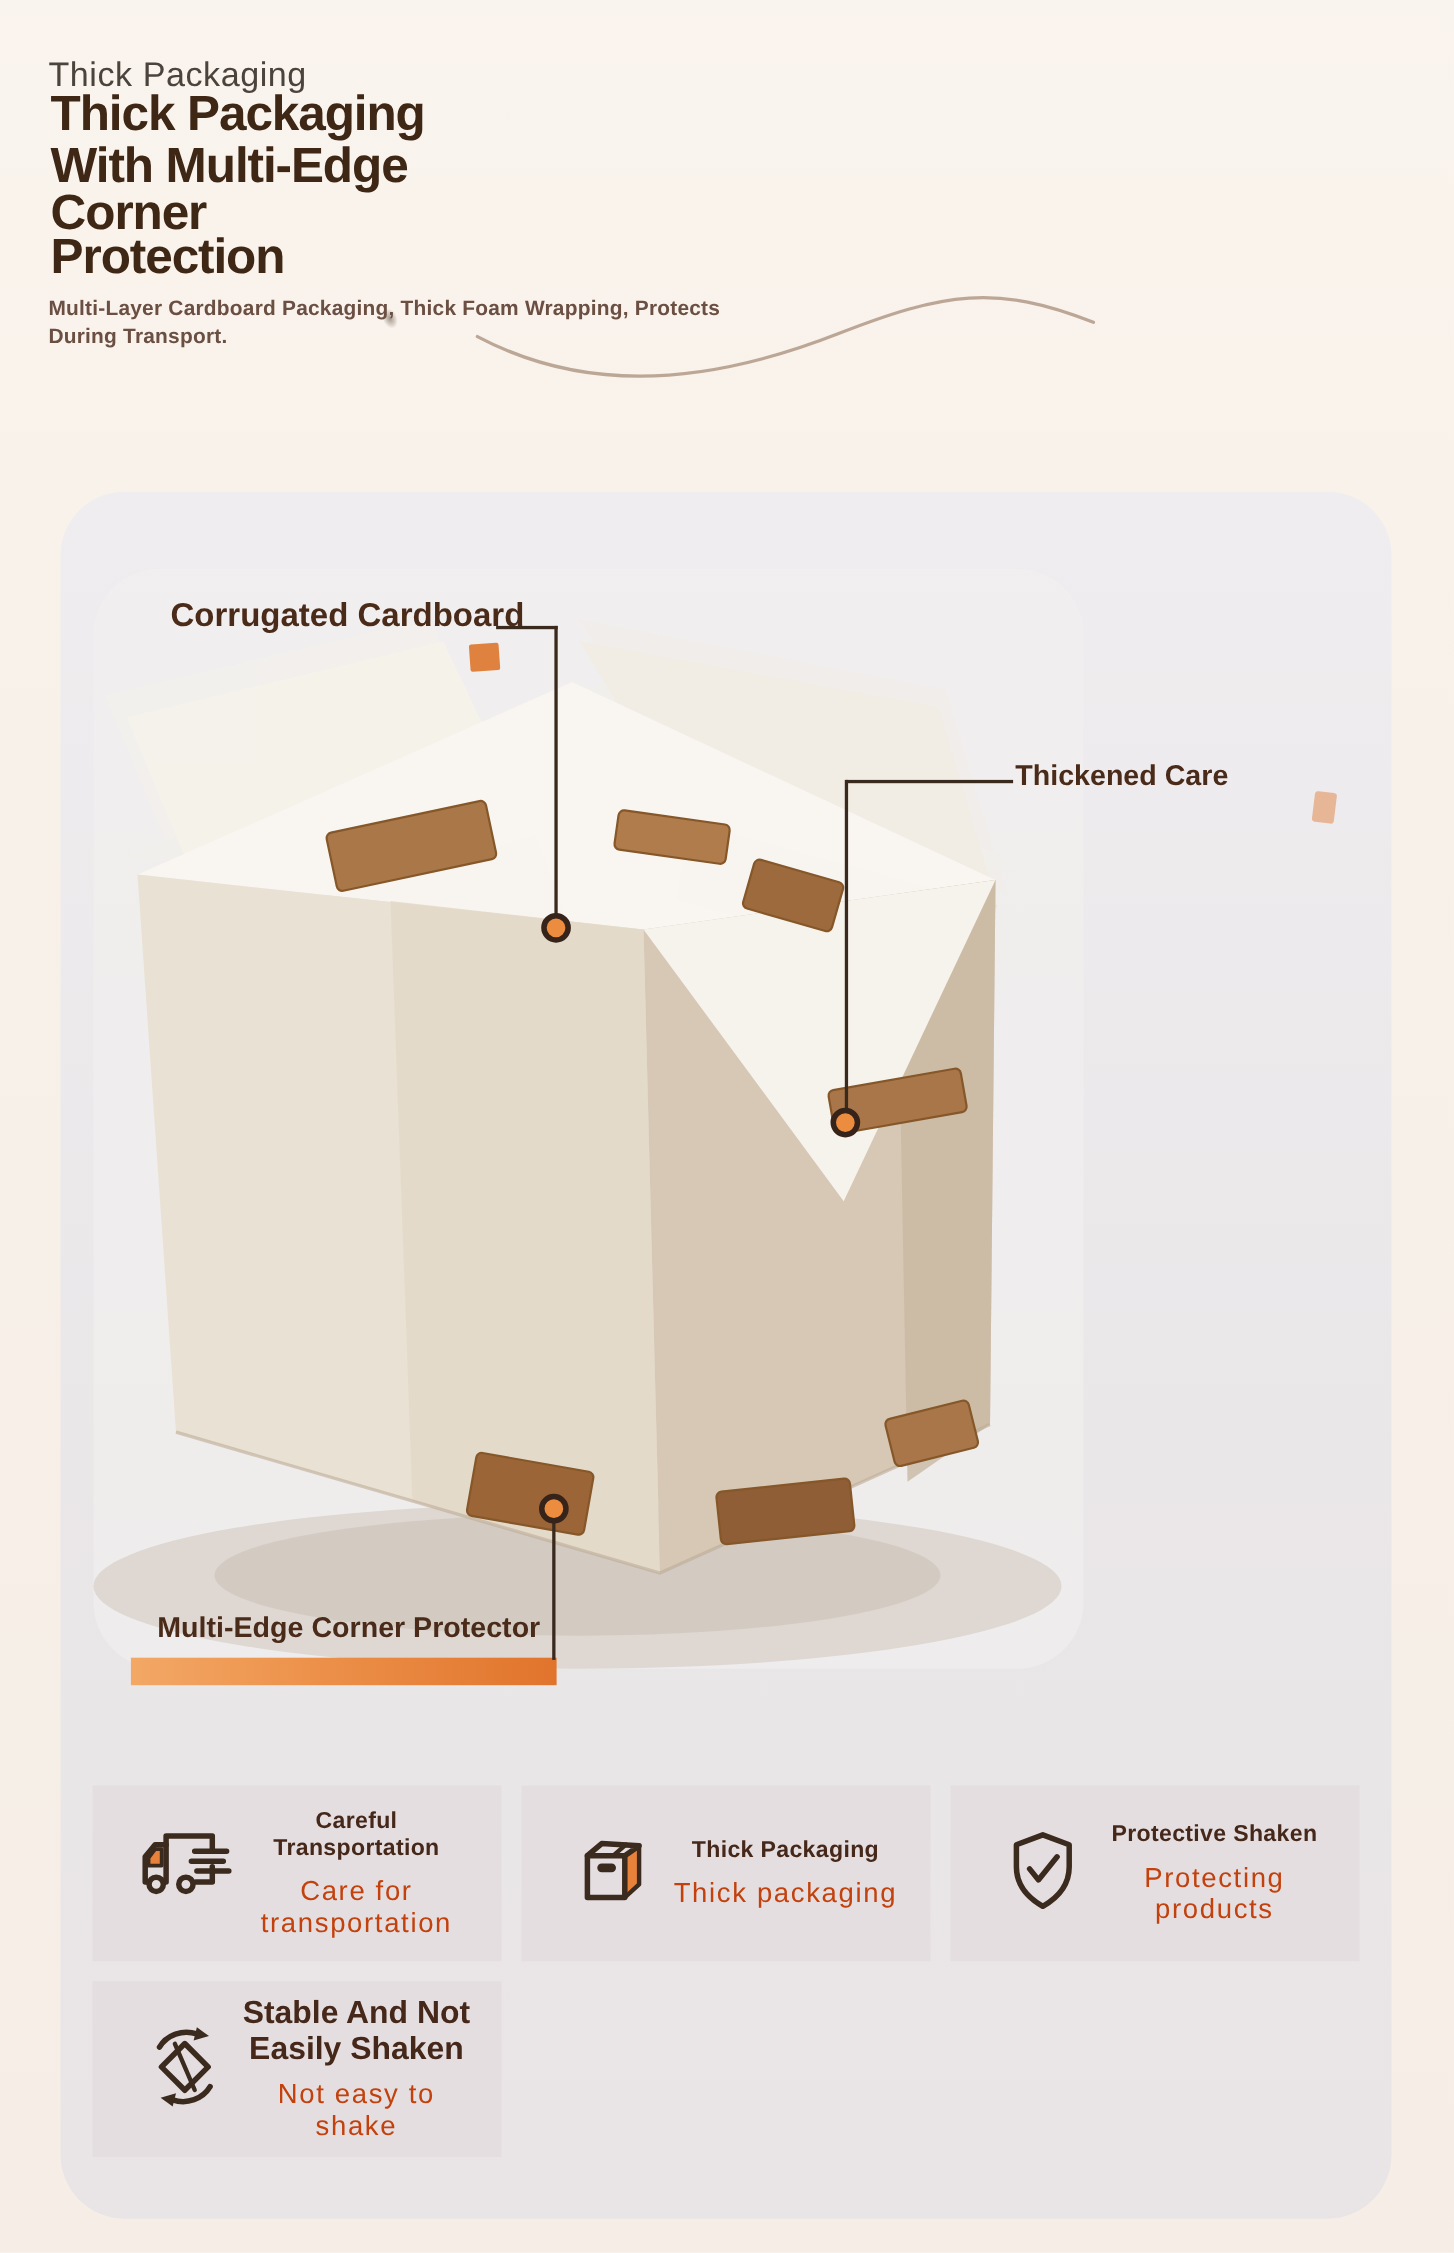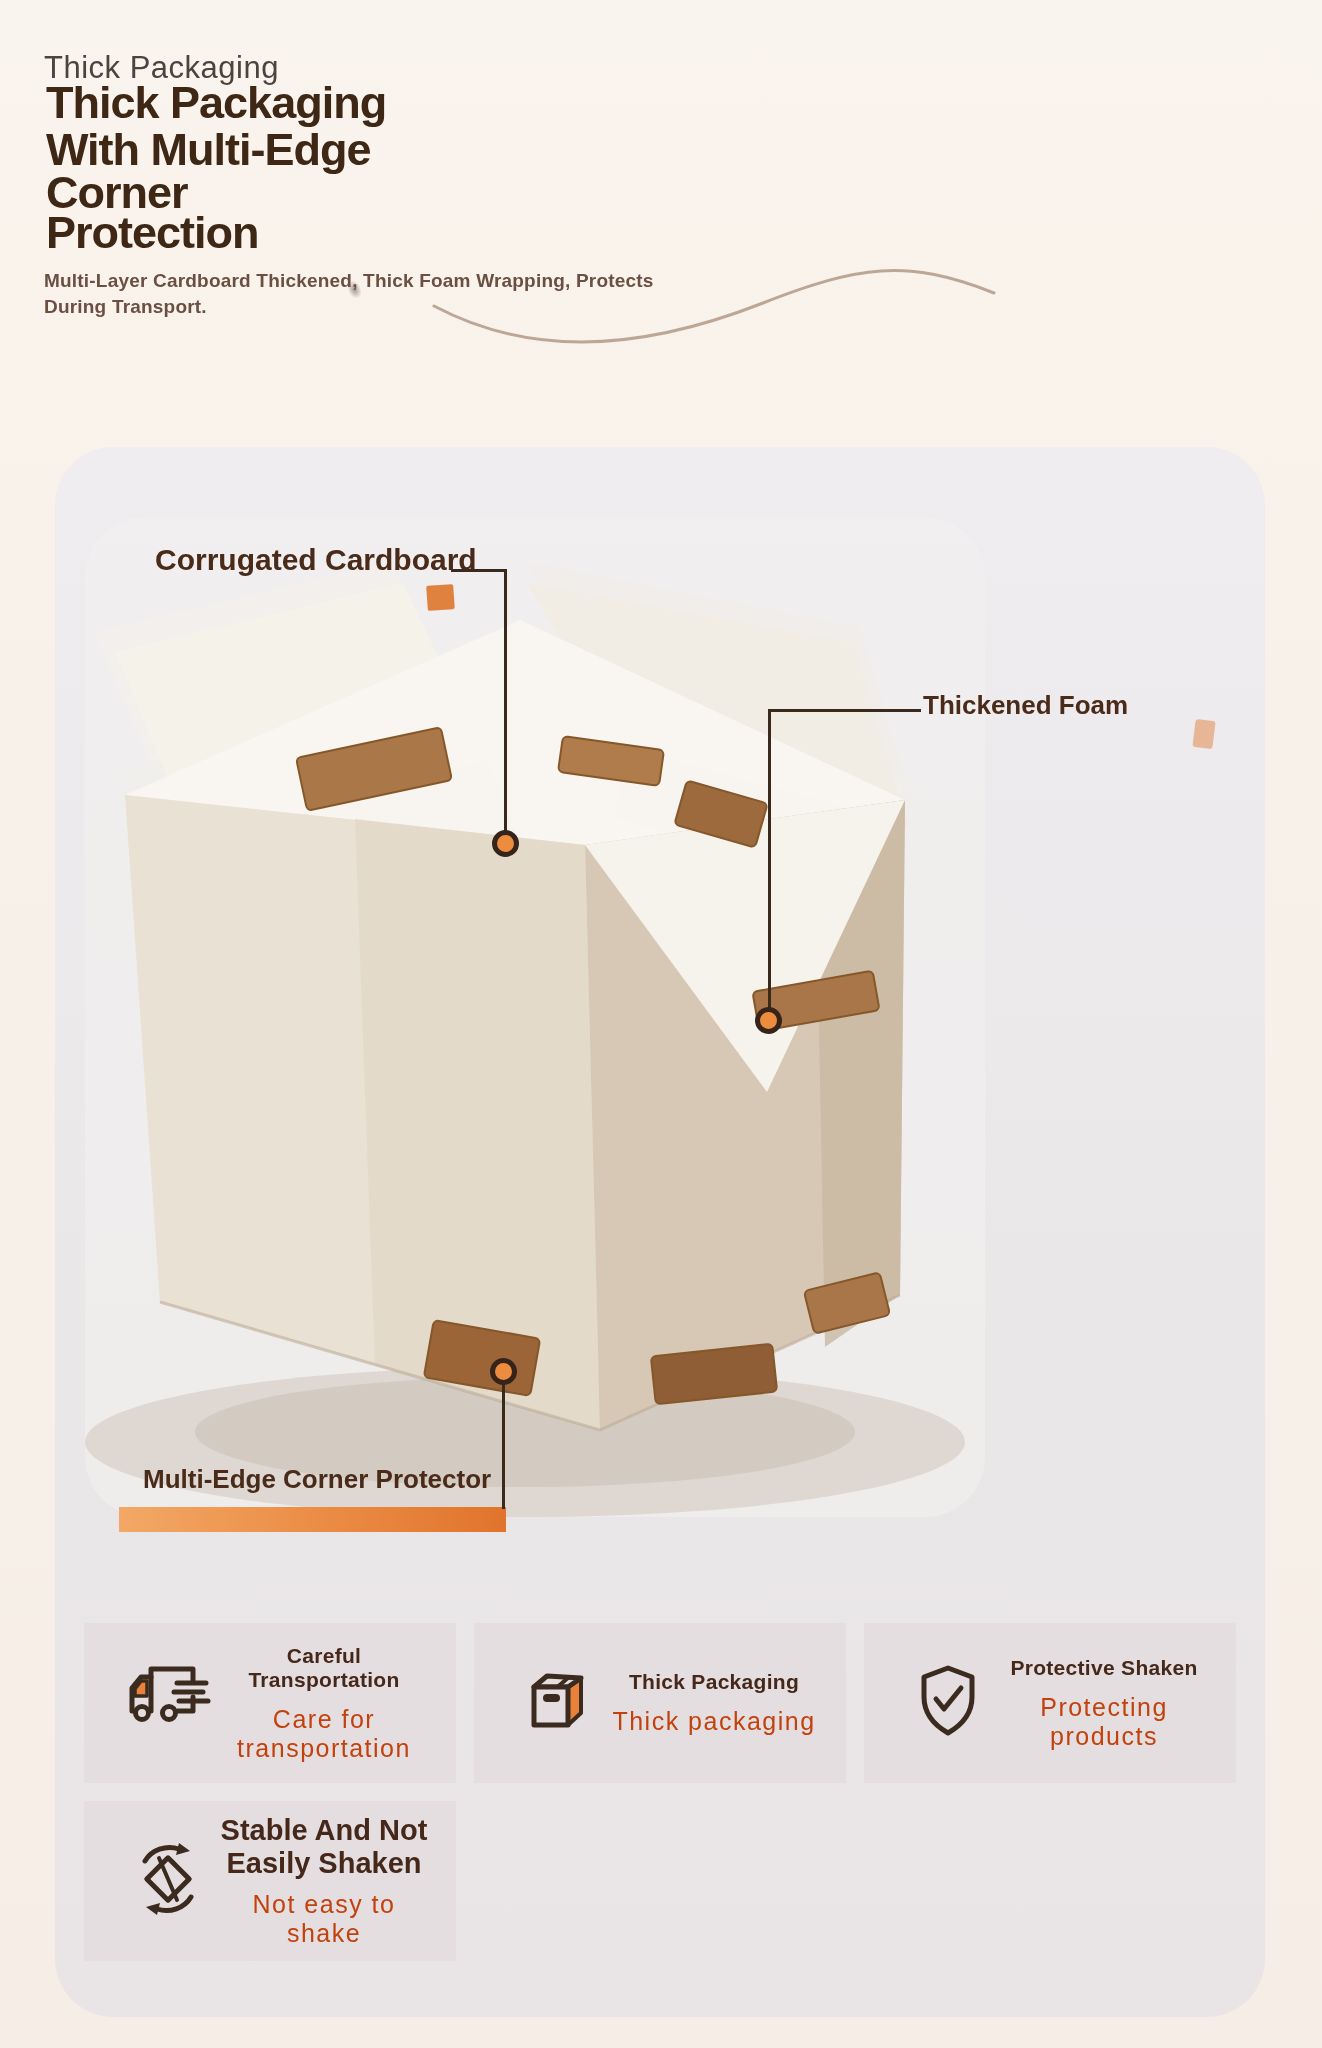--- a/index.html
+++ b/index.html
@@ -79,21 +79,21 @@
   <span class="tl">With Multi-Edge</span>
   <span class="tl tight">Corner</span>
   <span class="tl tight">Protection</span>
 </h1>
 
 <svg class="swoosh" viewBox="0 0 590 115">
   <path d="M 6 58 C 95 105, 200 108, 335 55 C 430 18, 478 10, 566 45" fill="none" stroke="#a78d7a" stroke-width="3" stroke-linecap="round" opacity="0.75"></path>
 </svg>
 <div class="smudge"></div>
 
-<p class="subtitle" style="margin:0;">Multi-Layer Cardboard Thickened, Thick Foam Wrapping, Protects During Transport.</p>
+<p class="subtitle" style="margin:0;">Multi-Layer Cardboard Packaging, Thick Foam Wrapping, Protects During Transport.</p>
 
 <section class="hero-card">
 
   <svg class="box-art" viewBox="0 0 1210 1176">
 
     <rect x="30" y="70" width="900" height="1000" rx="60" fill="#f3f0ee" opacity="0.55"></rect>
 
     <ellipse cx="470" cy="995" rx="440" ry="75" fill="#c9bfb4" opacity="0.45"></ellipse>
     <ellipse cx="470" cy="985" rx="330" ry="55" fill="#bfb3a6" opacity="0.35"></ellipse>
 
@@ -129,21 +129,21 @@
       <rect x="753" y="834" width="78" height="44" rx="5" fill="#a9764a" transform="rotate(-14 792 856)"></rect>
     </g>
   </svg>
 
   <div class="lbl lbl1">Corrugated Cardboard</div>
   <div class="ann l1h"></div>
   <div class="ann l1v"></div>
   <div class="dot dot1"></div>
   <div class="chip chip1"></div>
 
-  <div class="lbl lbl2">Thickened Foam</div>
+  <div class="lbl lbl2">Thickened Care</div>
   <div class="ann l2h"></div>
   <div class="ann l2v"></div>
   <div class="dot dot2"></div>
   <div class="chip chip2"></div>
 
   <div class="lbl lbl3">Multi-Edge Corner Protector</div>
   <div class="ann l3v"></div>
   <div class="dot dot3"></div>
   <div class="bar3"></div>
 

